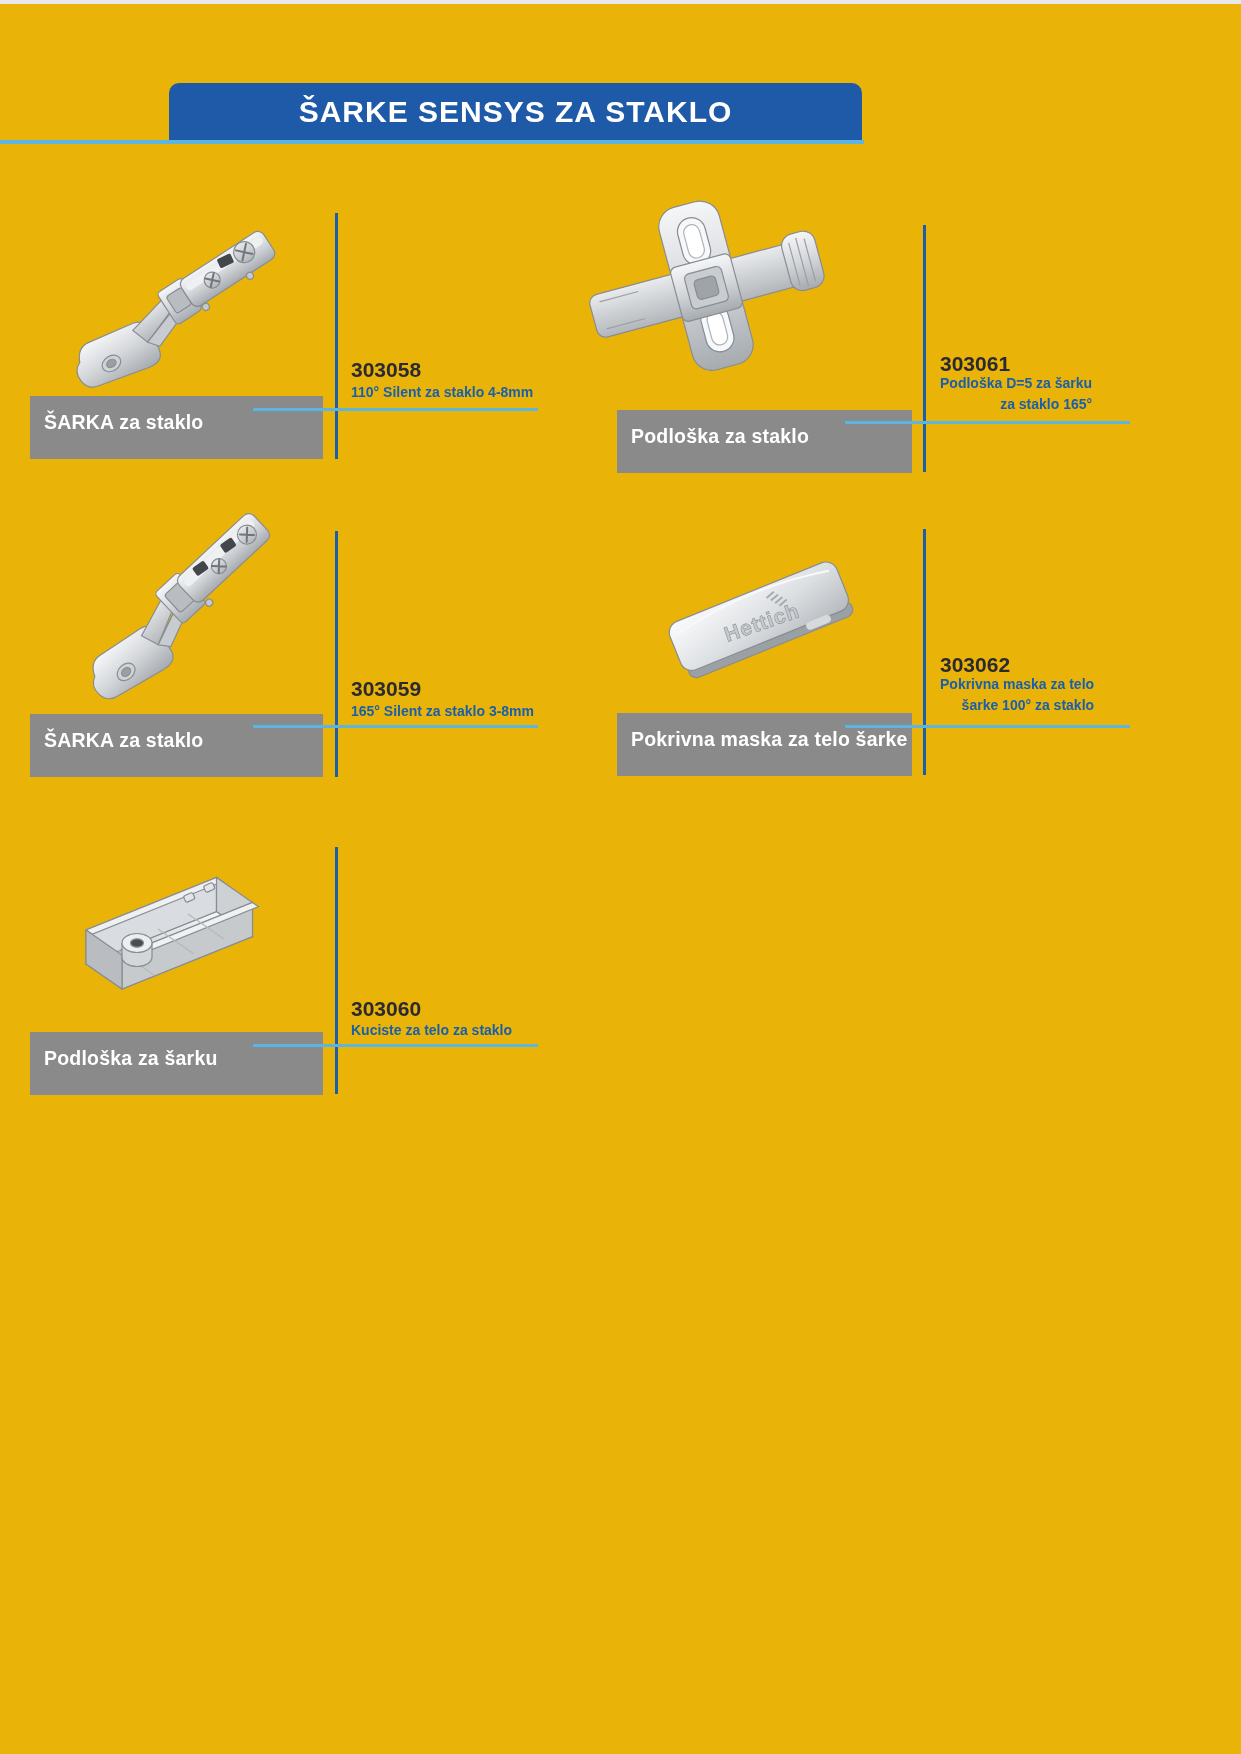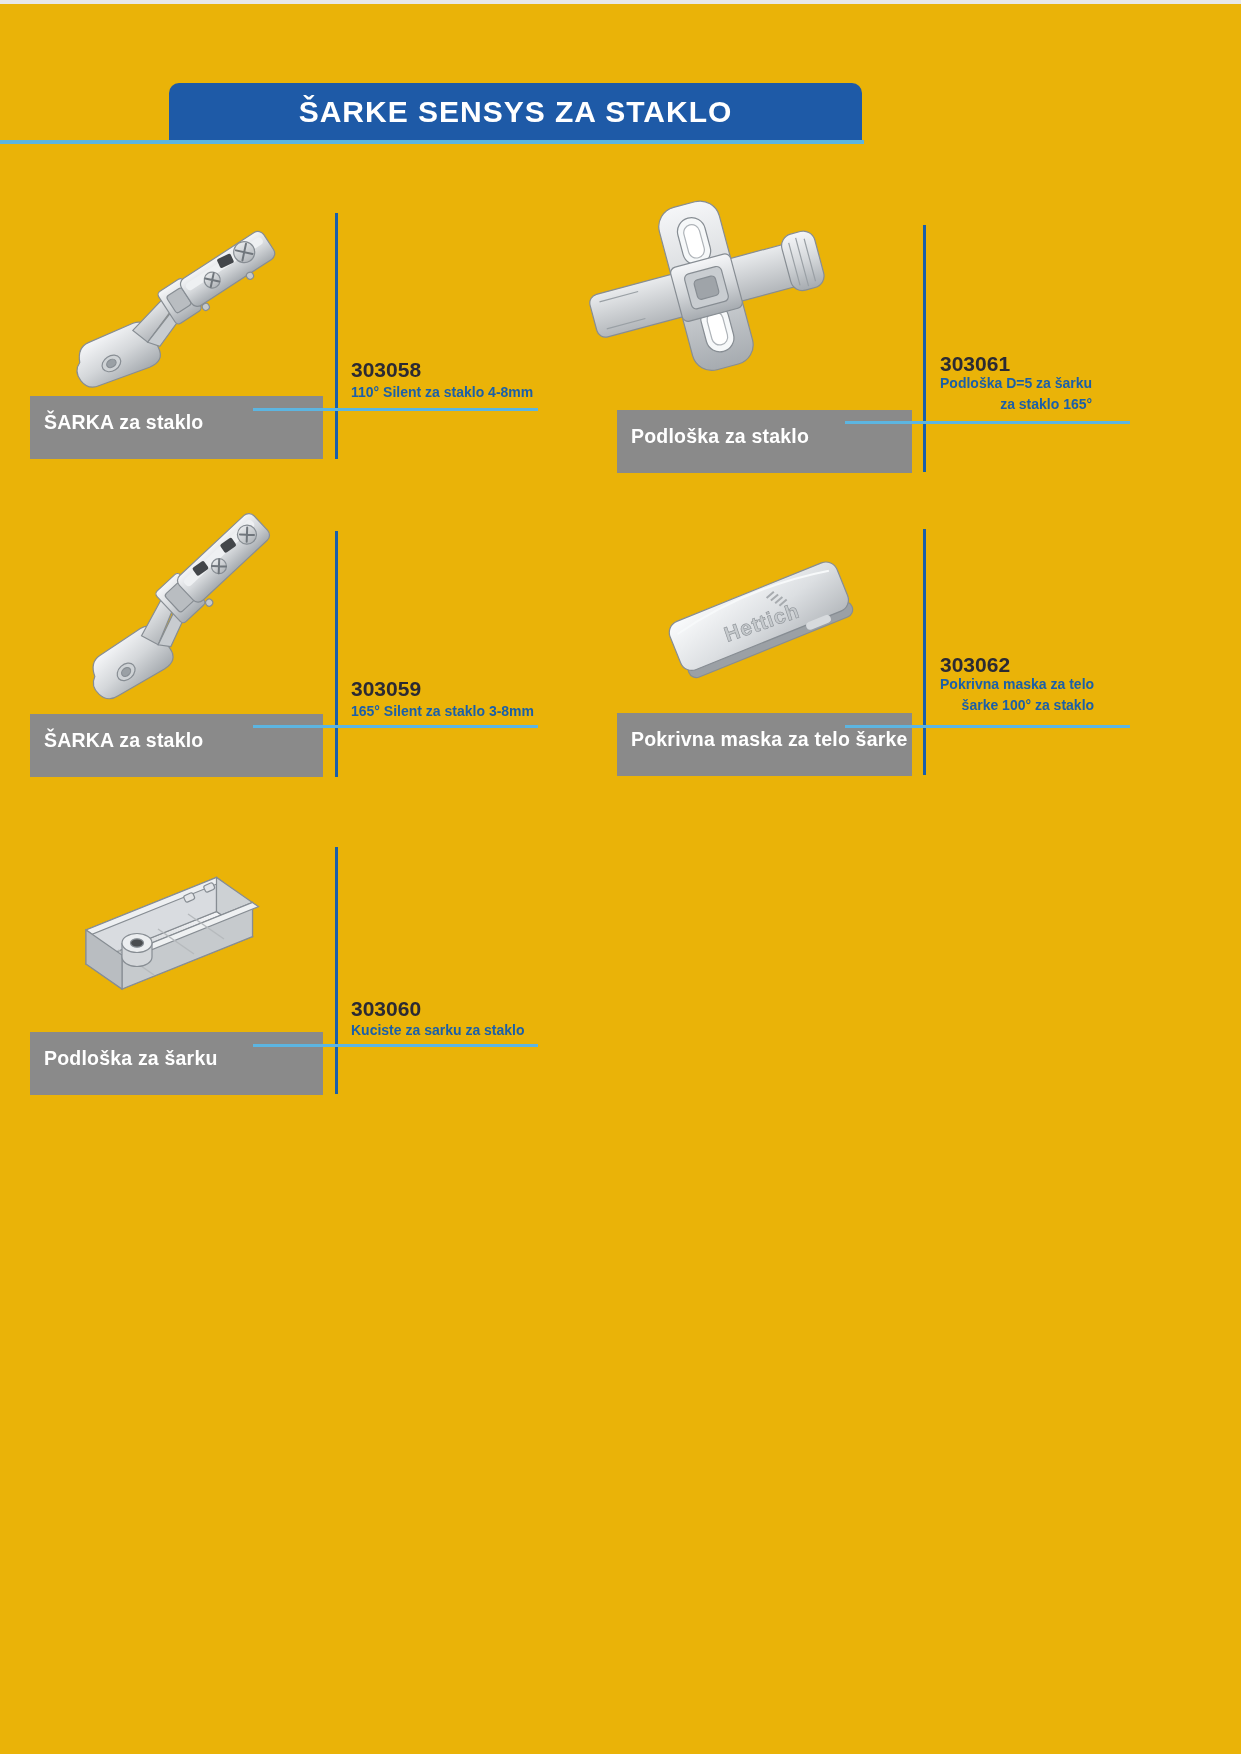--- a/index.html
+++ b/index.html
@@ -175,21 +175,21 @@
           <ellipse cx="79" cy="111" rx="6.5" ry="4.2" fill="#4a4d50"></ellipse>
           <rect x="146" y="52" width="10" height="7" rx="2" fill="#e3e5e8" transform="rotate(-24 151 55)"></rect>
           <rect x="126" y="62" width="10" height="7" rx="2" fill="#e3e5e8" transform="rotate(-24 131 65)"></rect>
         </g>
       </svg>
     </div>
     <div class="vline" style="left:335px;top:843px;height:247px"></div>
     <div class="hline" style="left:253px;top:1040px;width:285px"></div>
     <div class="pcode" style="left:351px;top:995px">303060</div>
     <div class="pdesc" style="left:351px;top:1016px">
-      <div>Kuciste za sarku za staklo</div>
+      <div>Kuciste za telo za staklo</div>
     </div>
     <div class="bar" style="left:30px;top:1028px;width:293px">
       <span class="bar-label">Podloška za šarku</span>
     </div>
   </section>
 
   <section>
     <div class="pimg" style="left:575px;top:190px;width:260px;height:185px">
       <svg viewBox="0 0 260 185">
         <g transform="rotate(-15 130 92)" stroke="#878d93" stroke-width="1.2">

